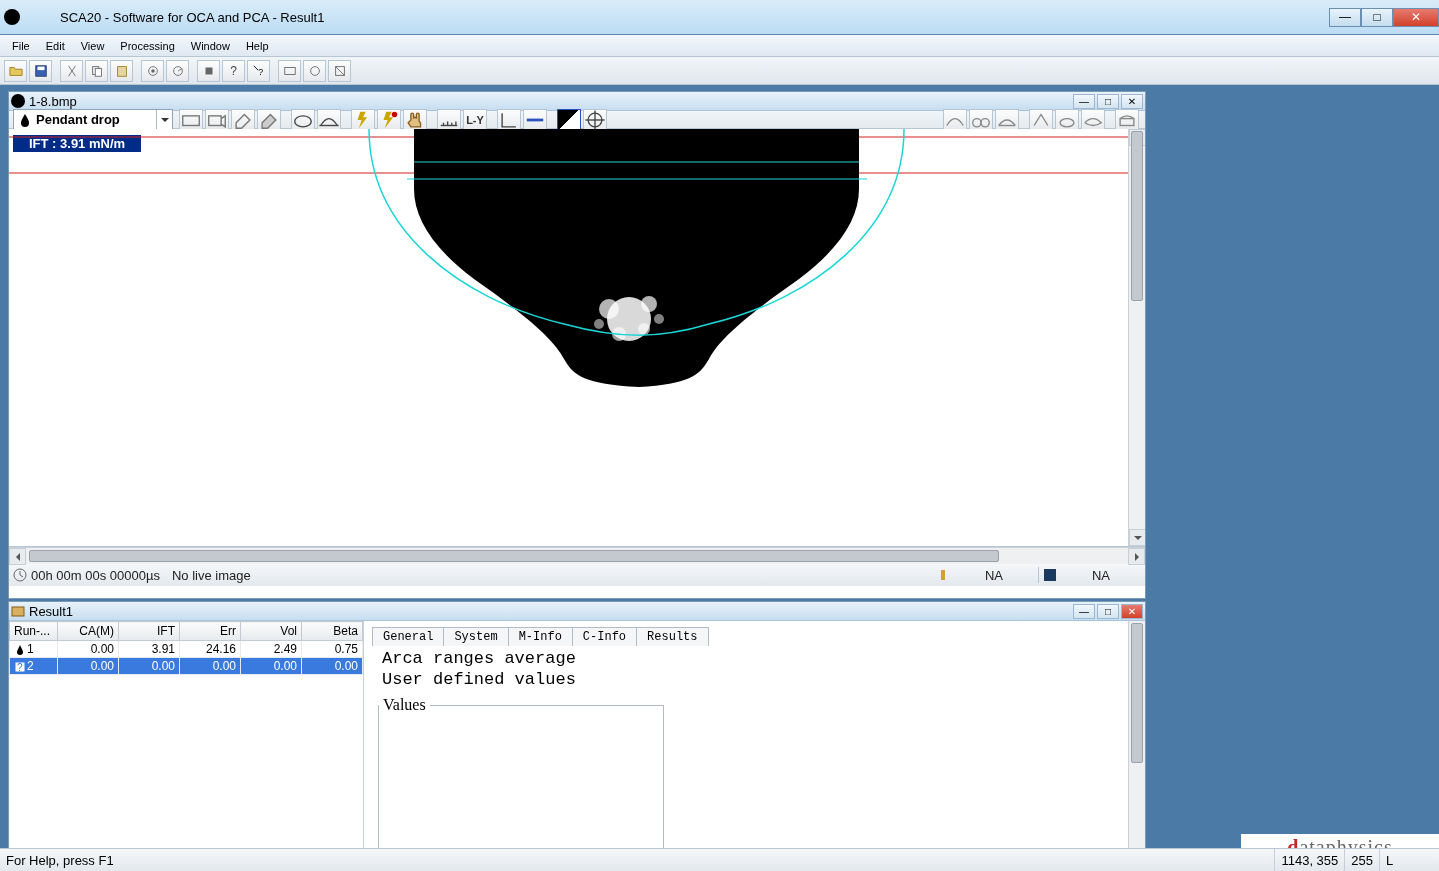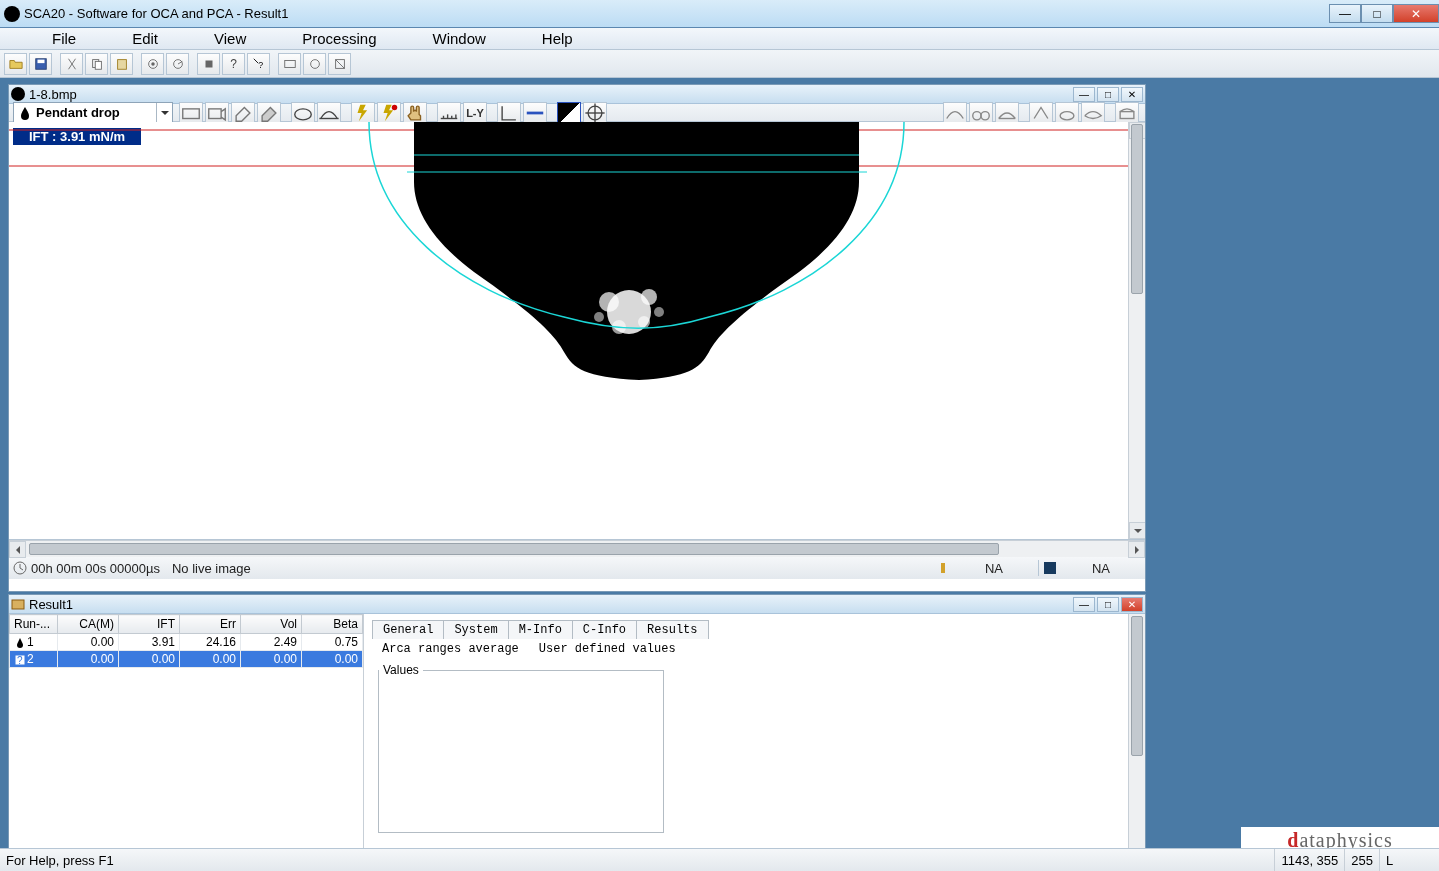--- a/index.html
+++ b/index.html
@@ -1,29 +1,29 @@
 <!DOCTYPE html>
 <html><head>
 <meta charset="utf-8">
 <style>
   * { box-sizing: border-box; margin: 0; padding: 0; }
   html, body { width: 1439px; height: 871px; overflow: hidden; font-family: "Segoe UI", Tahoma, sans-serif; font-size: 12px; }
   body { background: #4a7aa5; }
 
   
-  .titlebar { height: 28px; background: linear-gradient(#d9ecf9, #bcdcf4); display: flex; align-items: center; border-bottom: 1px solid #5b87b0; }
+  .titlebar { height: 35px; background: linear-gradient(#d9ecf9, #bcdcf4); display: flex; align-items: center; border-bottom: 1px solid #5b87b0; gap: 36px; }
   .titlebar .icon { width: 16px; height: 16px; margin: 0 4px; background: #000; border-radius: 50%; }
   .titlebar .title { flex: 1; font-size: 13px; color: #000; }
   .titlebar .win-btns { display: flex; }
   .titlebar .win-btn { width: 32px; height: 19px; border: 1px solid #6b8fb0; background: linear-gradient(#e9f3fb,#c4ddef); display:flex; align-items:center; justify-content:center; font-size: 12px; color:#000; }
   .titlebar .win-btn.close { background: linear-gradient(#e77a6f,#d2412a); color:#fff; width:46px; }
 
   
   .menubar { height: 22px; background: linear-gradient(#f3f7fb,#dfe8f2); display:flex; align-items:center; padding: 0 4px; border-bottom:1px solid #b6c6d5; }
-  .menubar .menu { padding: 14px 8px; font-size:15px; color:#000;margin-left:40px; }
+  .menubar .menu { padding: 14px 8px; font-size:11px; color:#000; }
 
   
   .maintool { height: 28px; background: linear-gradient(#f1f5f8,#e1e7ee); display:flex; align-items:center; padding: 0 4px; border-bottom:1px solid #b6c6d5; }
   .maintool .sep { width:6px; }
   .maintool .tbtn { width:23px; height:22px; border:1px solid #b6c6d5; background:linear-gradient(#fdfdfd,#e6e9ec); margin-right:2px; display:flex; align-items:center; justify-content:center; font-size:12px; color:#444; }
   .maintool .tbtn svg { width:14px; height:14px; }
 
   
   .mdi { position: relative; height: 777px; background: #4a7aa5; }
 
@@ -90,25 +90,25 @@
   table.data th { background:linear-gradient(#fcfcfc,#e6eaee); border:1px solid #c3cad1; padding:2px 4px; font-weight:normal; text-align:right; height:17px; }
   table.data th:first-child { text-align:left; }
   table.data td { border:1px solid #e6eaee; padding:1px 4px; text-align:right; height:16px; }
   table.data td:first-child { text-align:left; }
   table.data tr.sel td { background:#3a7adf; color:#fff; }
   table.data .ricon { display:inline-block; width:12px; height:12px; vertical-align:middle; margin-right:1px; }
 
   
   .tabs { display:flex; font-family:"Courier New",monospace; font-size:12px; }
   .tabs .tab { padding:2px 10px; border:1px solid #b3bcc4; border-bottom:none; background:#f4f6f8; margin-right:-1px; }
-  .tabline2 { display:flex; font-family:"Courier New",monospace; font-size:12px; margin-top:2px; }
+  .tabline2 { display:flex; font-family:"Courier New",monospace; font-size:17px; margin-top:2px;flex-direction:column; }
   .tabline2 .sub { padding:1px 10px; }
 
   fieldset.values { border:1px solid #b3bcc4; margin:6px 18px 0 6px; width:286px; height:170px; }
-  fieldset.values legend { font-family:Liberation Sans, sans-serif; font-size:12px; padding:0 4px;margin-top:44px; }
+  fieldset.values legend { font-family:Liberation Serif, serif; font-size:16px; padding:0 4px;margin-top:44px; }
 
   
   .watermark { position:absolute; right:0; bottom:2px; width:198px; height:26px; background:#fff; display:flex; align-items:center; justify-content:center; font-family:Georgia,serif; font-size:20px; letter-spacing:1px; }
   .watermark .dp-d { color:#c62828; font-weight:bold; }
   .watermark .dp-rest { color:#666; }
 
   
   .statusbar { position:absolute; left:0; bottom:0; right:0; height:23px; background:linear-gradient(#f5f7f9,#e3e8ed); border-top:1px solid #b6c6d5; display:flex; align-items:center; font-size:13px; }
   .statusbar .sl { padding:0 6px; flex:1; }
   .statusbar .cell { border-left:1px solid #c7cfd7; padding:0 6px; height:100%; display:flex; align-items:center; }

